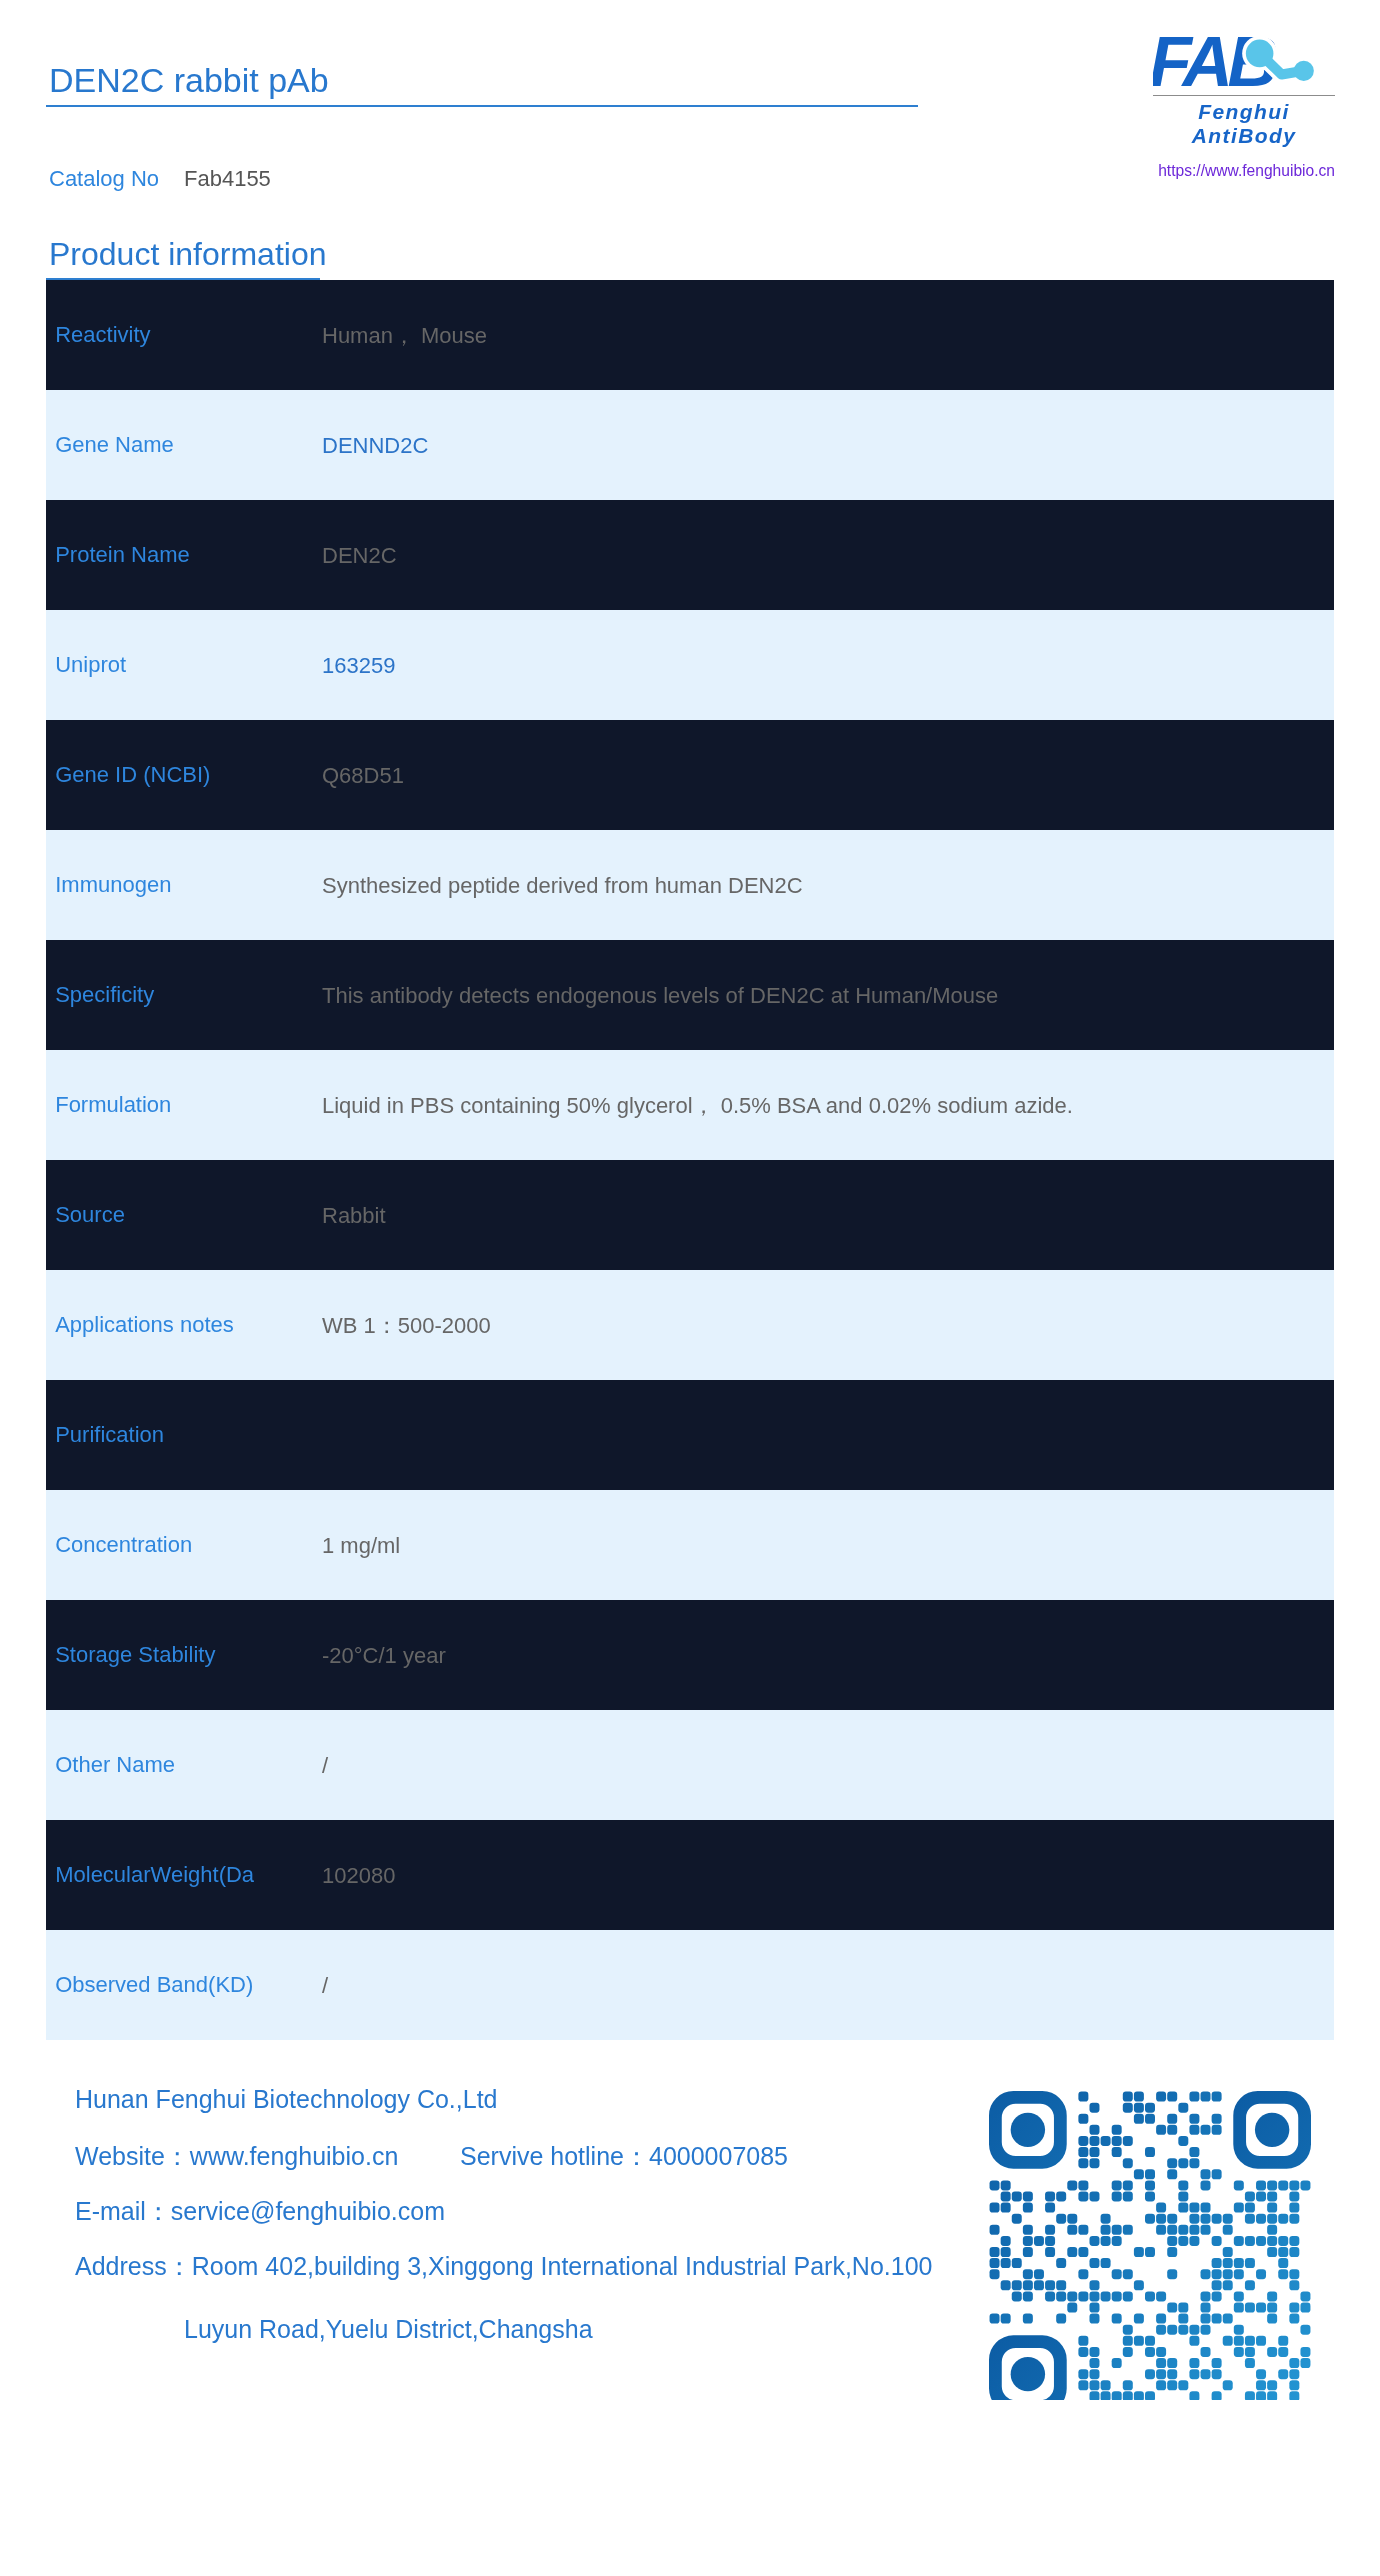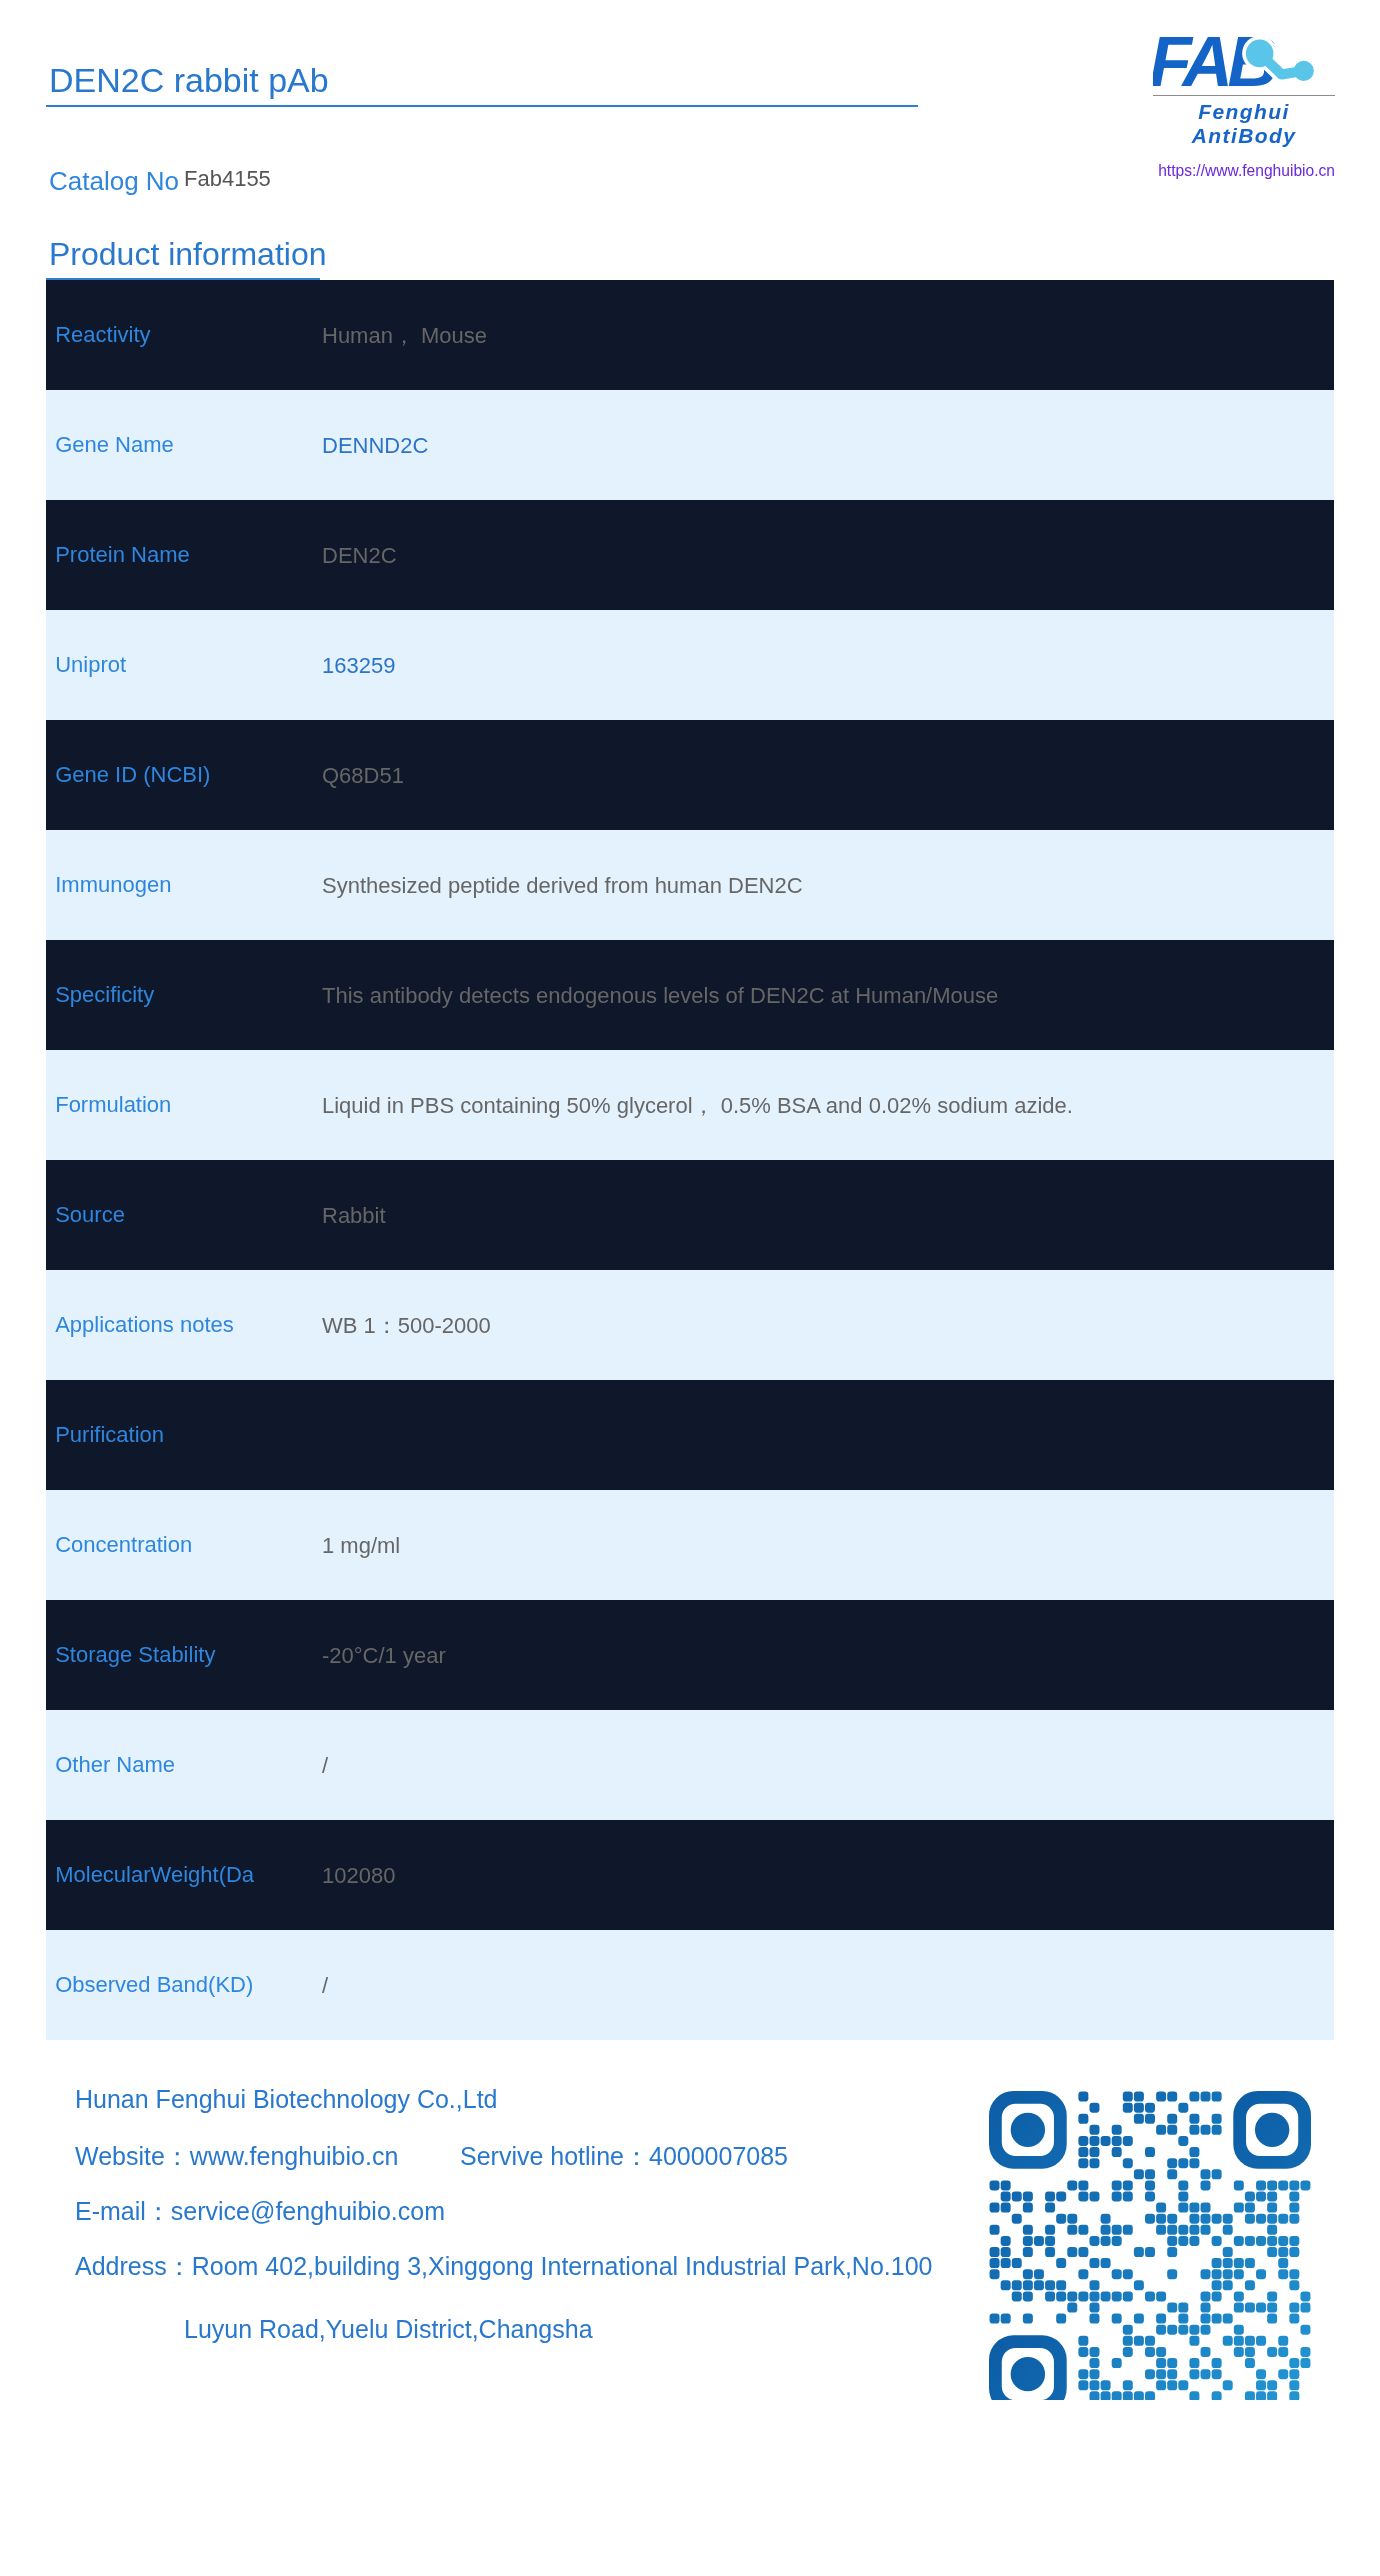--- a/index.html
+++ b/index.html
@@ -9,21 +9,21 @@
   
   .doc-title{position:absolute;left:49px;top:61px;font-size:34px;color:#2878CE;}
   .title-underline{position:absolute;left:46px;top:105px;width:872px;height:1.8px;background:#2E7FD0;}
   .logo-block{position:absolute;left:1153px;top:33px;width:182px;}
   .fab-svg{display:block;width:182px;height:61px;}
   .logo-divider{height:0.9px;background:#8c8c8c;margin-top:0.9px;}
   .logo-subtitle{font-size:21px;font-weight:bold;font-style:italic;color:#1765C8;
                  letter-spacing:1.4px;margin-top:4.6px;text-align:center;}
   .logo-url{font-size:15.6px;color:#6d28d9;margin-top:14px;text-align:right;}
 
-  .catalog-label{position:absolute;left:49px;top:166px;font-size:26px;color:#2E86DE;}
+  .catalog-label{position:absolute;left:49px;top:166px;font-size:22px;color:#2E86DE;}
   .catalog-value{position:absolute;left:184px;top:166px;font-size:22px;color:#555;}
 
   .section-title{position:absolute;left:49px;top:236px;font-size:32px;color:#2878CE;}
   .section-underline{position:absolute;left:46px;top:278px;width:274px;height:1.8px;background:#2E7FD0;}
 
   
   .product-table{position:absolute;left:46px;top:280px;width:1288px;}
   .row{display:flex;align-items:center;height:110px;background:#0f172a;}
   .row.shaded{background:#E4F2FD;}
   .row-label{width:276px;padding-left:9.2px;box-sizing:border-box;font-size:22px;color:#2E86DE;flex:none;}

